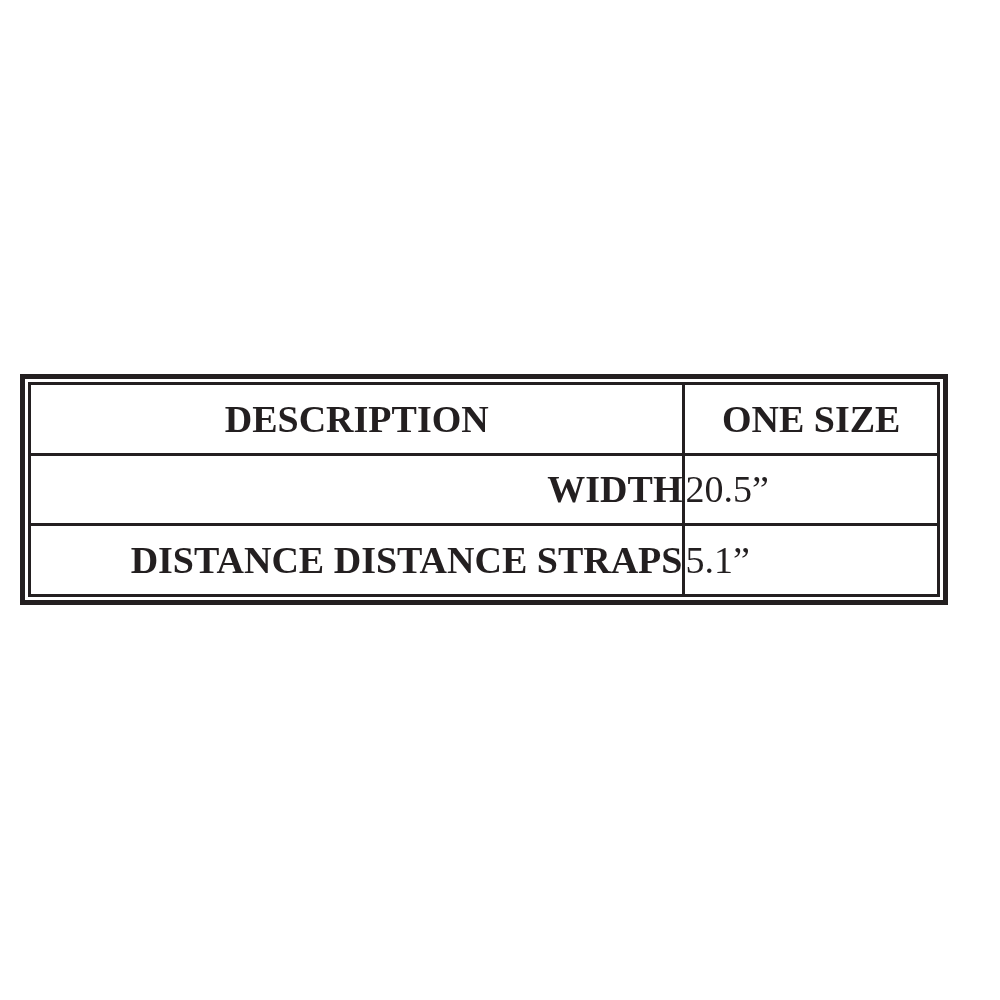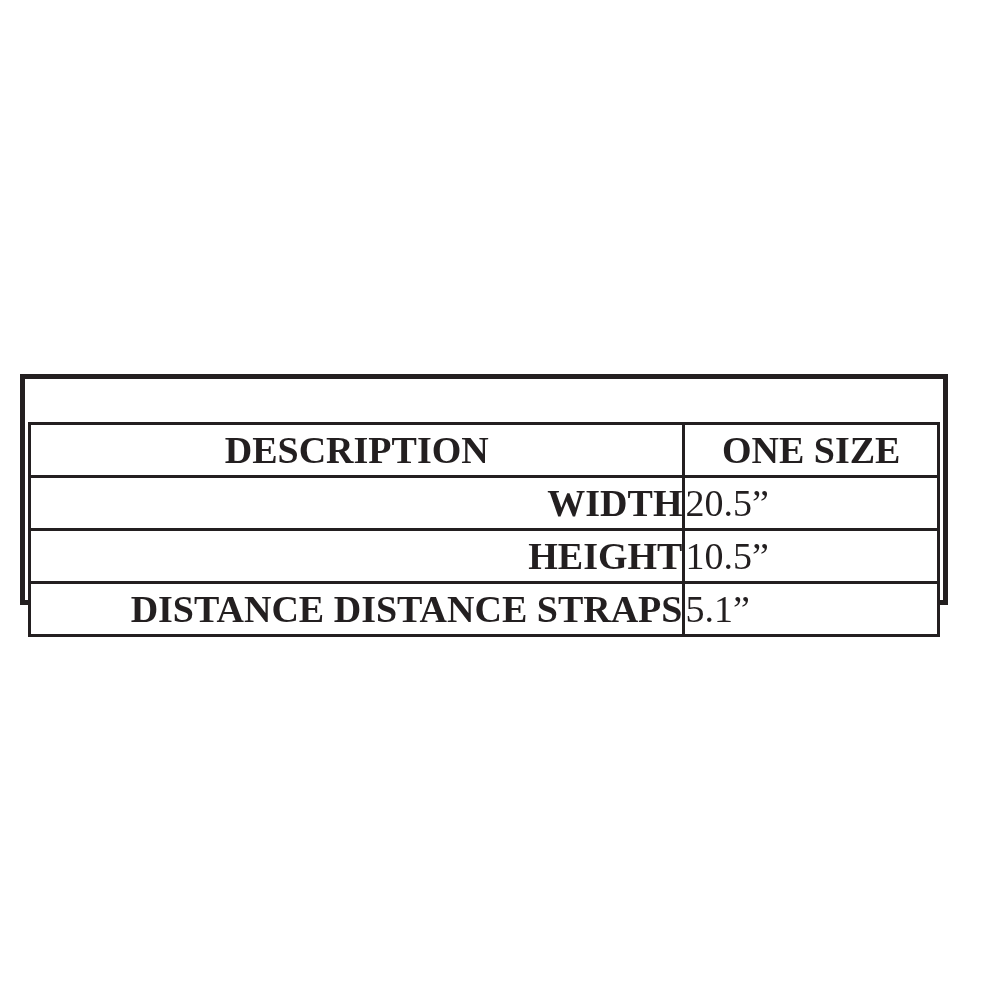--- a/index.html
+++ b/index.html
@@ -26,21 +26,20 @@
     box-sizing: border-box;
     border: 5px solid #231f20;
     padding: 3px;
     background: #ffffff;
   }
   table.size-chart {
     width: 100%;
     height: 100%;
     border-collapse: collapse;
     table-layout: fixed;
-    margin-top: 40px;
   }
   table.size-chart td, table.size-chart th {
     border: 3px solid #231f20;
     color: #231f20;
     font-size: 38px;
     line-height: 1;
     vertical-align: middle;
     padding: 0;
     background: #ffffff;
     overflow: hidden;
@@ -75,23 +74,19 @@
       <tbody>
         <tr>
           <th class="header-cell">DESCRIPTION</th>
           <th class="header-cell">ONE SIZE</th>
         </tr>
         <tr>
           <td class="label-cell">WIDTH</td>
           <td class="value-cell">20.5”</td>
         </tr>
         <tr>
-          <td class="label-cell">HEIGHT</td>
-          <td class="value-cell">10.5”</td>
-        </tr>
-        <tr>
           <td class="label-cell">DISTANCE DISTANCE STRAPS</td>
           <td class="value-cell">5.1”</td>
         </tr>
       </tbody>
     </table>
   </div>
 </div>
 
 </body></html>

